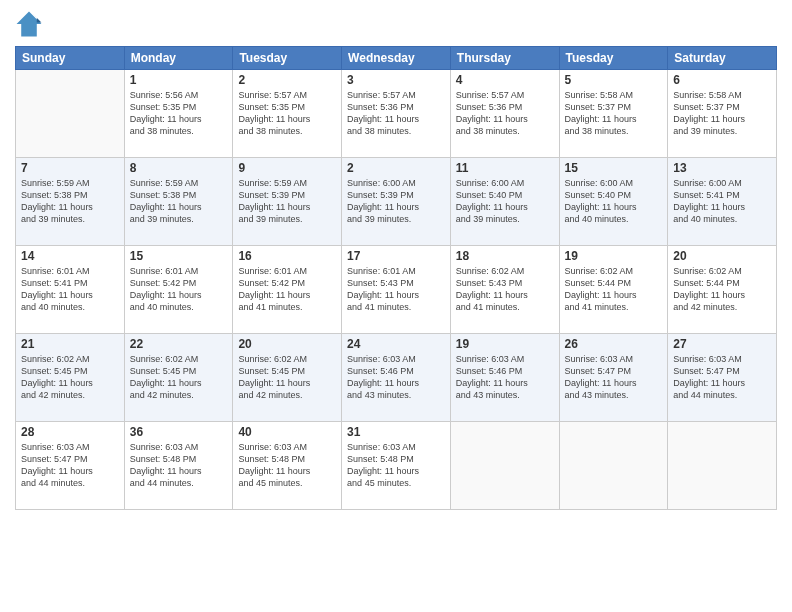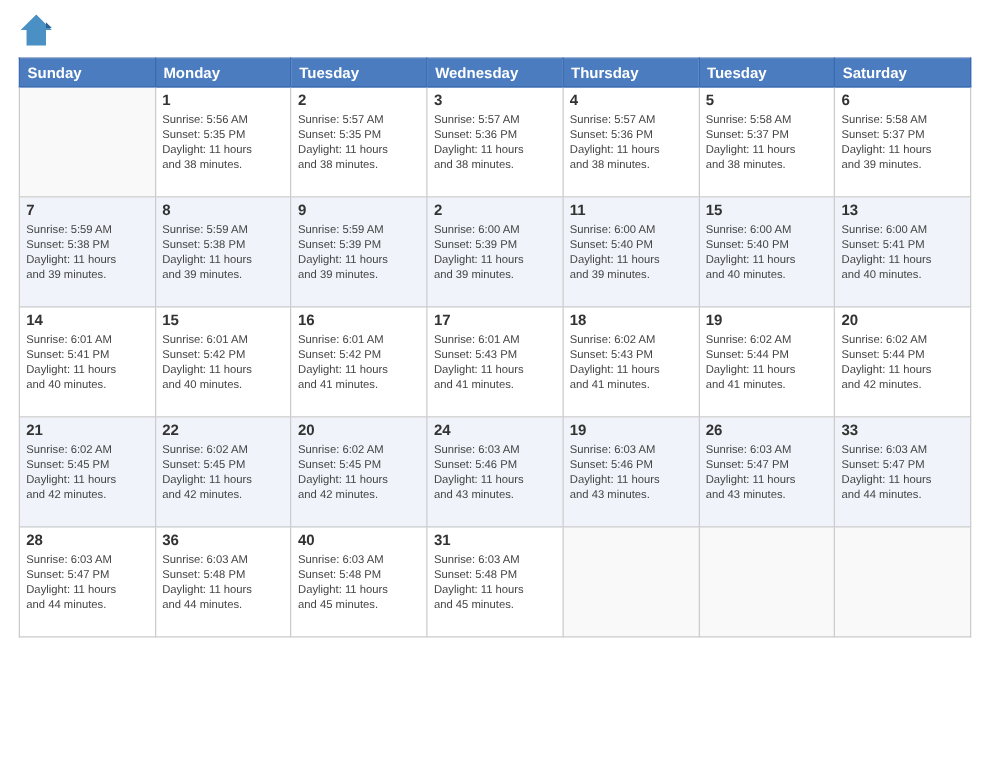--- a/index.html
+++ b/index.html
@@ -235,21 +235,21 @@
           </td>
           <td>
             <span class="day-number">19</span>
             <div class="day-info">Sunrise: 6:03 AM<br>Sunset: 5:46 PM<br>Daylight: 11 hours<br>and 43 minutes.</div>
           </td>
           <td>
             <span class="day-number">26</span>
             <div class="day-info">Sunrise: 6:03 AM<br>Sunset: 5:47 PM<br>Daylight: 11 hours<br>and 43 minutes.</div>
           </td>
           <td>
-            <span class="day-number">33</span>
+            <span class="day-number">27</span>
             <div class="day-info">Sunrise: 6:03 AM<br>Sunset: 5:47 PM<br>Daylight: 11 hours<br>and 44 minutes.</div>
           </td>
         </tr>
         <tr>
           <td>
             <span class="day-number">28</span>
             <div class="day-info">Sunrise: 6:03 AM<br>Sunset: 5:47 PM<br>Daylight: 11 hours<br>and 44 minutes.</div>
           </td>
           <td>
             <span class="day-number">36</span>

